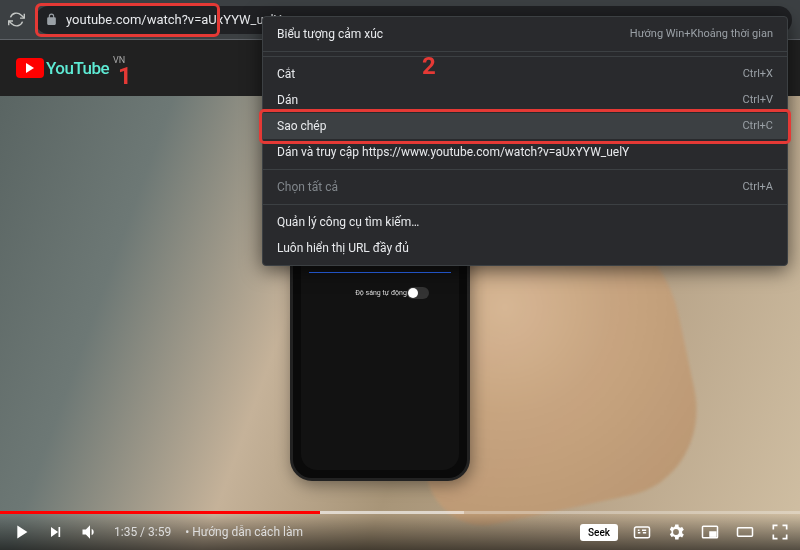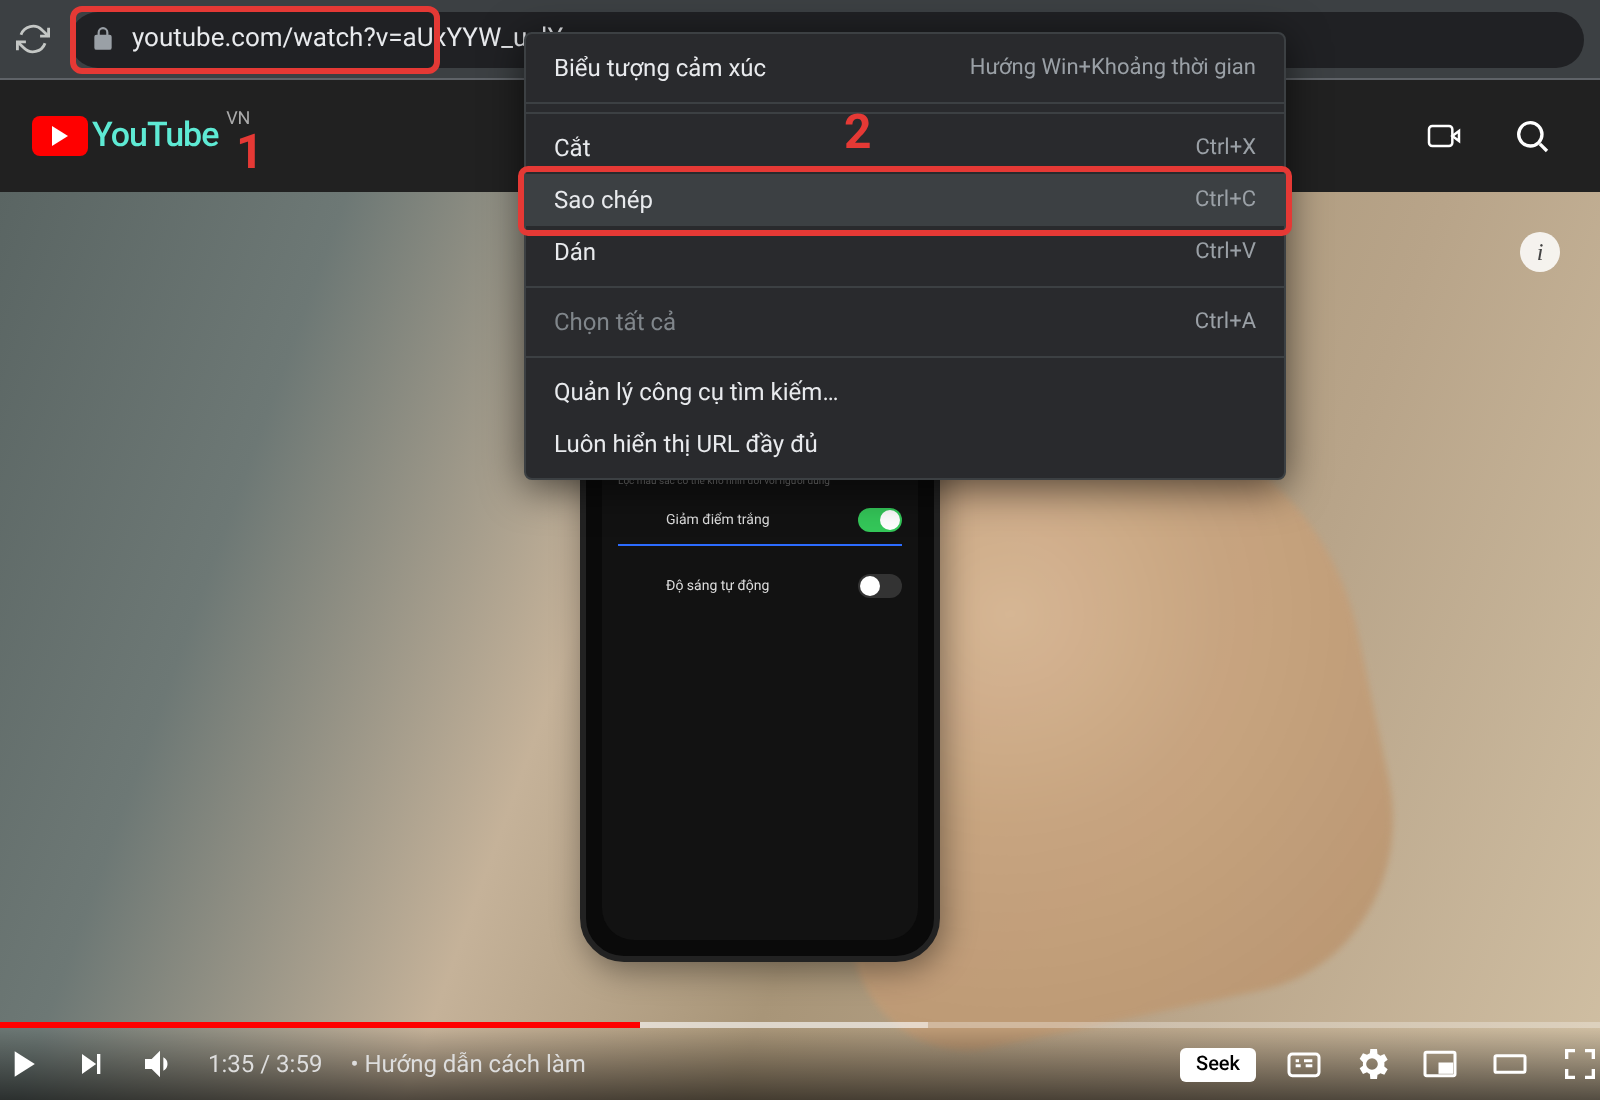--- a/index.html
+++ b/index.html
@@ -22,43 +22,43 @@
 .hdr-icon { width: 36px; height: 36px; display: flex; align-items: center; justify-content: center; color: #fff; cursor: pointer; }
 
 .annotation { position: absolute; color: #e53935; font-size: 24px; font-weight: 700; z-index: 50; }
 
 .content-area { position: relative; height: calc(550px - 96px); background: #d8c9b2; }
 .video-player { position: absolute; inset: 0; background: linear-gradient(110deg, #5a6563 0%, #6d7875 18%, #c5b299 38%, #a89578 55%, #b8a489 75%, #d0bfa3 100%); }
 .phone { position: absolute; left: 290px; top: 45px; width: 180px; height: 340px; background: #0a0a0a; border-radius: 22px; border: 3px solid #222; box-shadow: 2px 4px 16px rgba(0,0,0,0.4); }
 .phone-scr { position: absolute; inset: 8px; background: #121212; border-radius: 16px; padding: 10px 8px; overflow: hidden; }
 .ph-label { font-size: 7px; color: #ddd; }
 .ph-sub { font-size: 5px; color: #777; margin-top: 2px; line-height: 1.2; }
-.ph-toggle-row { display: flex; justify-content: space-between; align-items: center; margin-bottom: 0; padding-left: 24px; }
+.ph-toggle-row { display: flex; justify-content: center; align-items: center; margin-bottom: 0; padding-left: 24px; }
 .toggle { width: 22px; height: 12px; background: #333; border-radius: 8px; position: relative; }
 .toggle.on { background: #34c759; }
 .toggle::after { content: ""; position: absolute; width: 10px; height: 10px; background: #fff; border-radius: 50%; top: 1px; right: 1px; }
 .toggle:not(.on)::after { left: 1px; right: auto; }
 .ph-line { height: 1px; background: #2c6cff; margin: 6px 0 14px; }
 .hand { position: absolute; right: 115px; bottom: 40px; width: 280px; height: 300px; background: radial-gradient(circle at 40% 30%, #d9b896 0%, #c9a580 40%, #b8946f 100%); border-radius: 50% 45% 30% 20%; transform: rotate(-12deg); filter: blur(1.5px); opacity: 0.95; }
 
 .info-badge { position: absolute; top: 20px; right: 20px; width: 20px; height: 20px; background: rgba(255,255,255,0.85); border-radius: 50%; display: flex; align-items: center; justify-content: center; font-size: 12px; font-style: italic; font-family: Georgia, serif; color: #444; cursor: pointer; }
 
-.ctx-menu { position: absolute; left: 262px; top: 16px; width: 381px; background: #292a2d; border: 1px solid #3c4043; border-radius: 4px; box-shadow: 0 4px 20px rgba(0,0,0,0.6); z-index: 40; padding: 4px 0; font-size: 12px; }
+.ctx-menu { position: absolute; left: 262px; top: 16px; width: 526px; background: #292a2d; border: 1px solid #3c4043; border-radius: 4px; box-shadow: 0 4px 20px rgba(0,0,0,0.6); z-index: 40; padding: 4px 0; font-size: 12px; }
 .ctx-item { display: flex; justify-content: space-between; padding: 6px 14px; color: #e8eaed; cursor: pointer; position: relative; }
 .ctx-item.disabled { color: #80868b; cursor: default; }
 .ctx-item.hl { background: #3c4043; }
 .ctx-item .sc { color: #9aa0a6; font-size: 11px; }
 .ctx-sep { height: 1px; background: #3c4043; margin: 4px 0; }
 .ctx-highlight { position: absolute; left: -4px; top: -4px; right: -4px; bottom: -5px; border: 3px solid #e53935; border-radius: 5px; pointer-events: none; }
 
 .progress-bar { position: absolute; bottom: 36px; left: 0; right: 0; height: 3px; background: rgba(255,255,255,0.3); }
 .progress-buf { position: absolute; height: 100%; background: rgba(255,255,255,0.45); width: 58%; }
 .progress-fill { position: absolute; height: 100%; background: #ff0000; width: 40%; }
 
-.player-ctrl { position: absolute; bottom: 0; left: 0; right: 0; height: 36px; display: flex; align-items: center; padding: 0 0; gap: 14px; color: #fff; background: linear-gradient(transparent, rgba(0,0,0,0.6)); }
+.player-ctrl { position: absolute; bottom: 0; left: 0; right: 0; height: 36px; display: flex; align-items: center; padding: 0 10px; gap: 14px; color: #fff; background: linear-gradient(transparent, rgba(0,0,0,0.6)); }
 .pc-btn { display: flex; align-items: center; justify-content: center; cursor: pointer; }
 .pc-time { font-size: 12px; color: #ddd; }
 .pc-title { font-size: 12px; color: #ddd; }
 .pc-spacer { flex: 1; }
 .seek-pill { background: #fff; color: #000; font-size: 10px; padding: 3px 8px; border-radius: 3px; font-weight: 500; }
 </style>
 </head>
 <body>
 
 <div class="browser-bar">
@@ -202,28 +202,31 @@
     <div class="ctx-item">
       <span>Biểu tượng cảm xúc</span>
       <span class="sc">Hướng Win+Khoảng thời gian</span>
     </div>
     <div class="ctx-sep"></div>
     <div class="ctx-sep"></div>
     <div class="ctx-item">
       <span>Cắt</span>
       <span class="sc">Ctrl+X</span>
     </div>
+    <div class="ctx-item">
+      <span>Dán</span>
+      <span class="sc">Ctrl+V</span>
+    </div>
     <div class="ctx-item hl">
       <span>Sao chép</span>
       <span class="sc">Ctrl+C</span>
       <div class="ctx-highlight"></div>
     </div>
     <div class="ctx-item">
-      <span>Dán</span>
-      <span class="sc">Ctrl+V</span>
+      <span>Dán và truy cập https://www.youtube.com/watch?v=aUxYYW_uelY</span>
     </div>
     <div class="ctx-sep"></div>
     <div class="ctx-item disabled">
       <span>Chọn tất cả</span>
       <span class="sc">Ctrl+A</span>
     </div>
     <div class="ctx-sep"></div>
     <div class="ctx-item">
       <span>Quản lý công cụ tìm kiếm…</span>
     </div>

